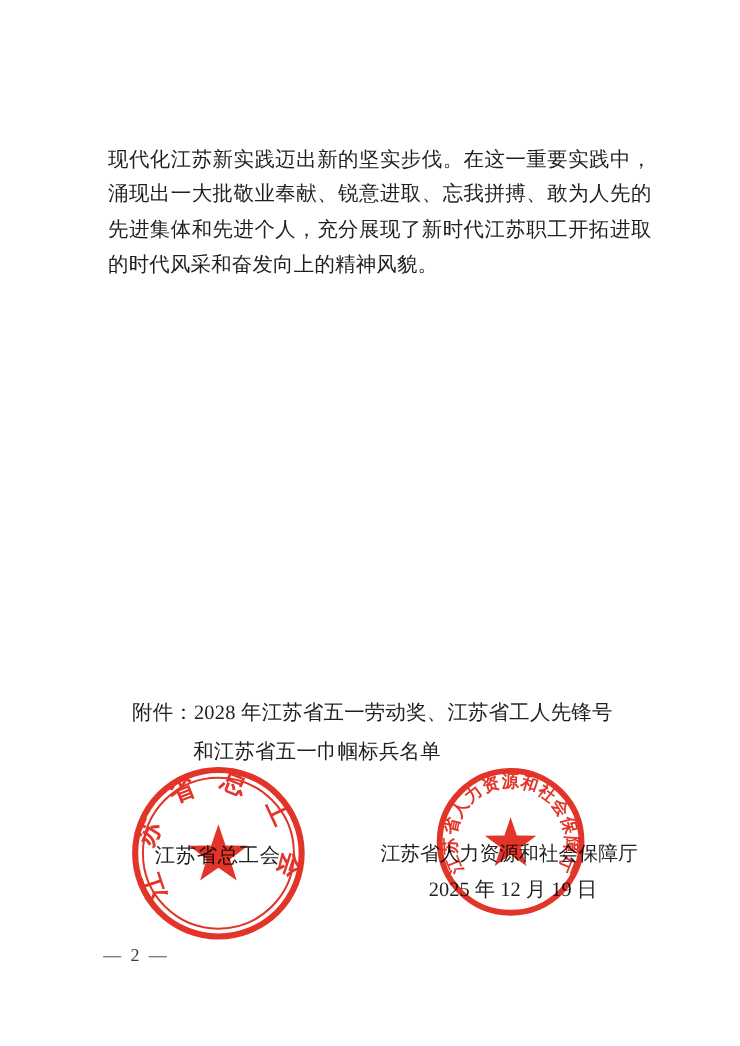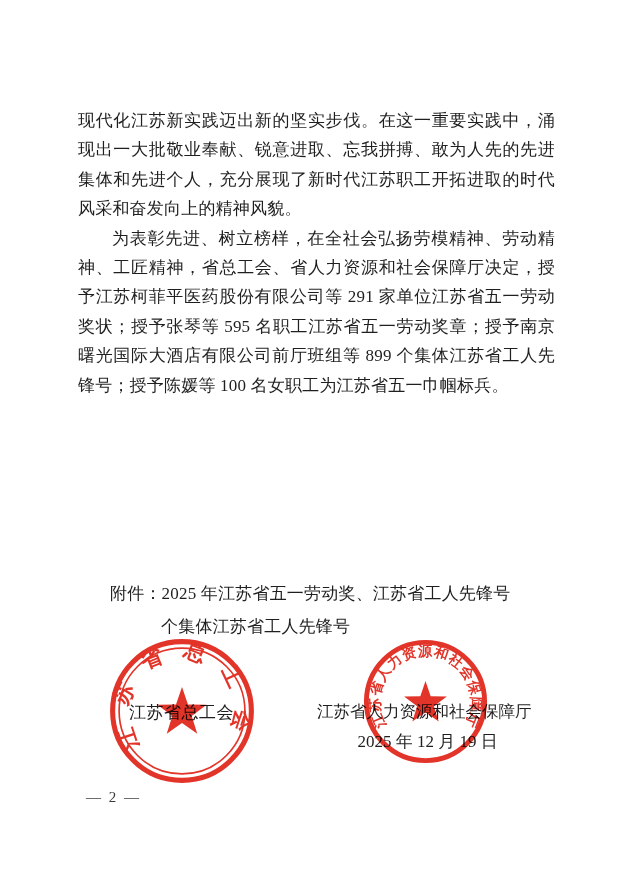--- a/index.html
+++ b/index.html
@@ -10,21 +10,21 @@
     position:relative;
   }
   .page { position:absolute; inset:0; background:#ffffff; }
 
   .body-text {
     position:absolute; left:78px; top:106px; width:477px;
     font-size:17px; line-height:29.4px;
     text-align:justify; text-justify:inter-ideograph;
     letter-spacing:0.2px;
   }
-  .body-text p { margin:0; padding:0; }
+  .body-text p { margin:12px; padding:0; }
   .body-text p.indent { text-indent:2em; }
 
   .attachment {
     position:absolute; left:110px; top:578px;
     font-size:17px; line-height:32.5px; letter-spacing:0.2px;
     white-space:nowrap;
   }
   .att-line2 { margin-left:3em; }
 
   .sig { position:absolute; white-space:nowrap; }
@@ -47,26 +47,25 @@
   .seal-right { left:362px; top:638px; width:127px; height:127px; }
   .seal text { font-family:"Liberation Serif","DejaVu Serif",serif; font-weight:bold; }
 </style>
 </head>
 <body style="background: rgb(255, 255, 255); color: rgb(31, 31, 31);">
 
 <div class="page">
 
   <div class="body-text">
     <p>现代化江苏新实践迈出新的坚实步伐。在这一重要实践中，涌现出一大批敬业奉献、锐意进取、忘我拼搏、敢为人先的先进集体和先进个人，充分展现了新时代江苏职工开拓进取的时代风采和奋发向上的精神风貌。</p>
-    <p class="indent">为表彰先进、树立榜样，在全社会弘扬劳模精神、劳动精神、工匠精神，省总工会、省人力资源和社会保障厅决定，授予江苏柯菲平医药股份有限公司等 291 家单位江苏省五一劳动奖状；授予张琴等 595 名职工江苏省五一劳动奖章；授予南京曙光国际大酒店有限公司前厅班组等 899 个集体江苏省工人先锋号；授予陈媛等 100 名女职工为江苏省五一巾帼标兵。</p>
   </div>
 
   <div class="attachment">
-    <div class="att-line"><span>附件：</span><span>2025 年江苏省五一劳动奖、江苏省工人先锋号</span></div>
-    <div class="att-line att-line2">个集体江苏省工人先锋号</div>
+    <div class="att-line"><span>附件：</span><span>2028 年江苏省五一劳动奖、江苏省工人先锋号</span></div>
+    <div class="att-line att-line2">和江苏省五一巾帼标兵名单</div>
   </div>
 
   <div class="sig sig-left">江苏省总工会</div>
   <div class="sig sig-right">江苏省人力资源和社会保障厅</div>
   <div class="sig sig-date">2025 年 12 月 19 日</div>
 
   <div class="seal seal-left" style="color: rgb(224, 36, 24);">
     <svg viewBox="0 0 160 160" xmlns="http://www.w3.org/2000/svg">
       <circle cx="80" cy="80" r="75" fill="none" stroke="currentColor" stroke-width="5.5"></circle>
       <circle cx="80" cy="80" r="68" fill="none" stroke="currentColor" stroke-width="1.8"></circle>

